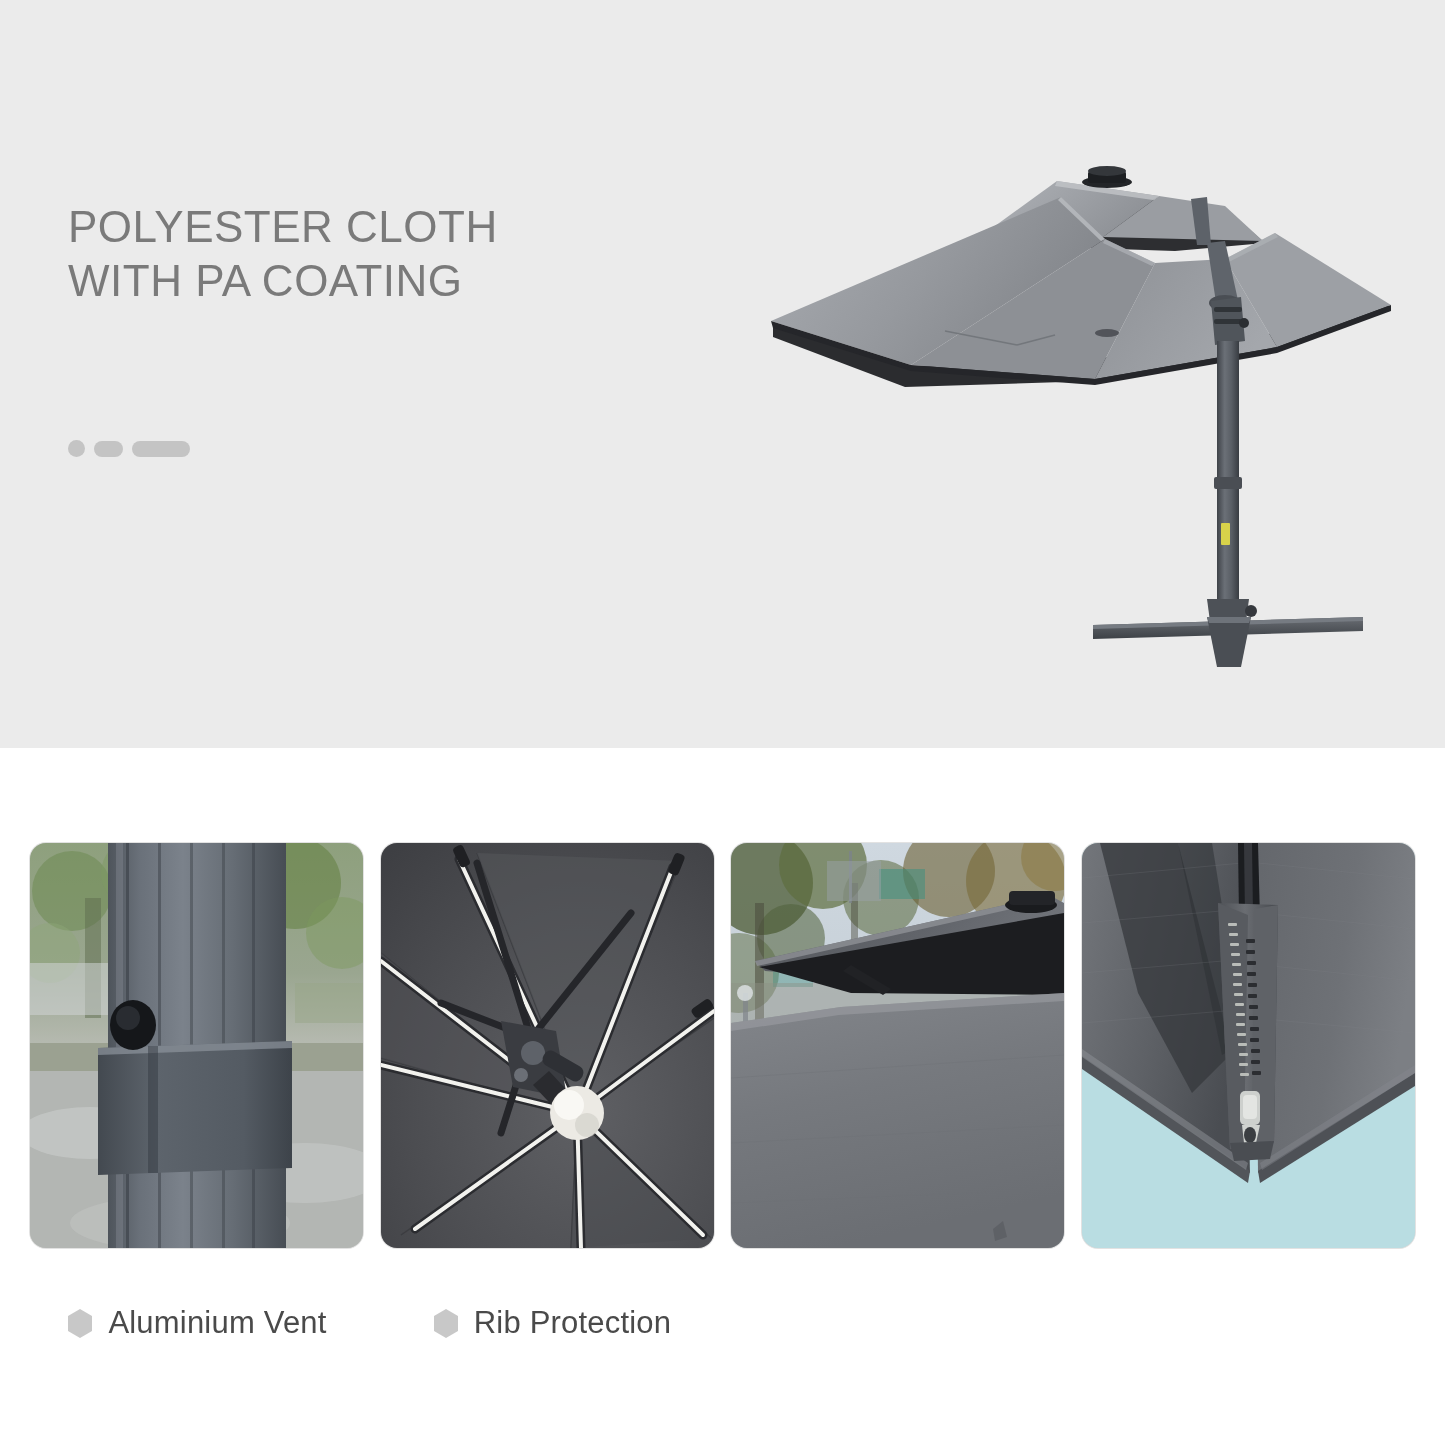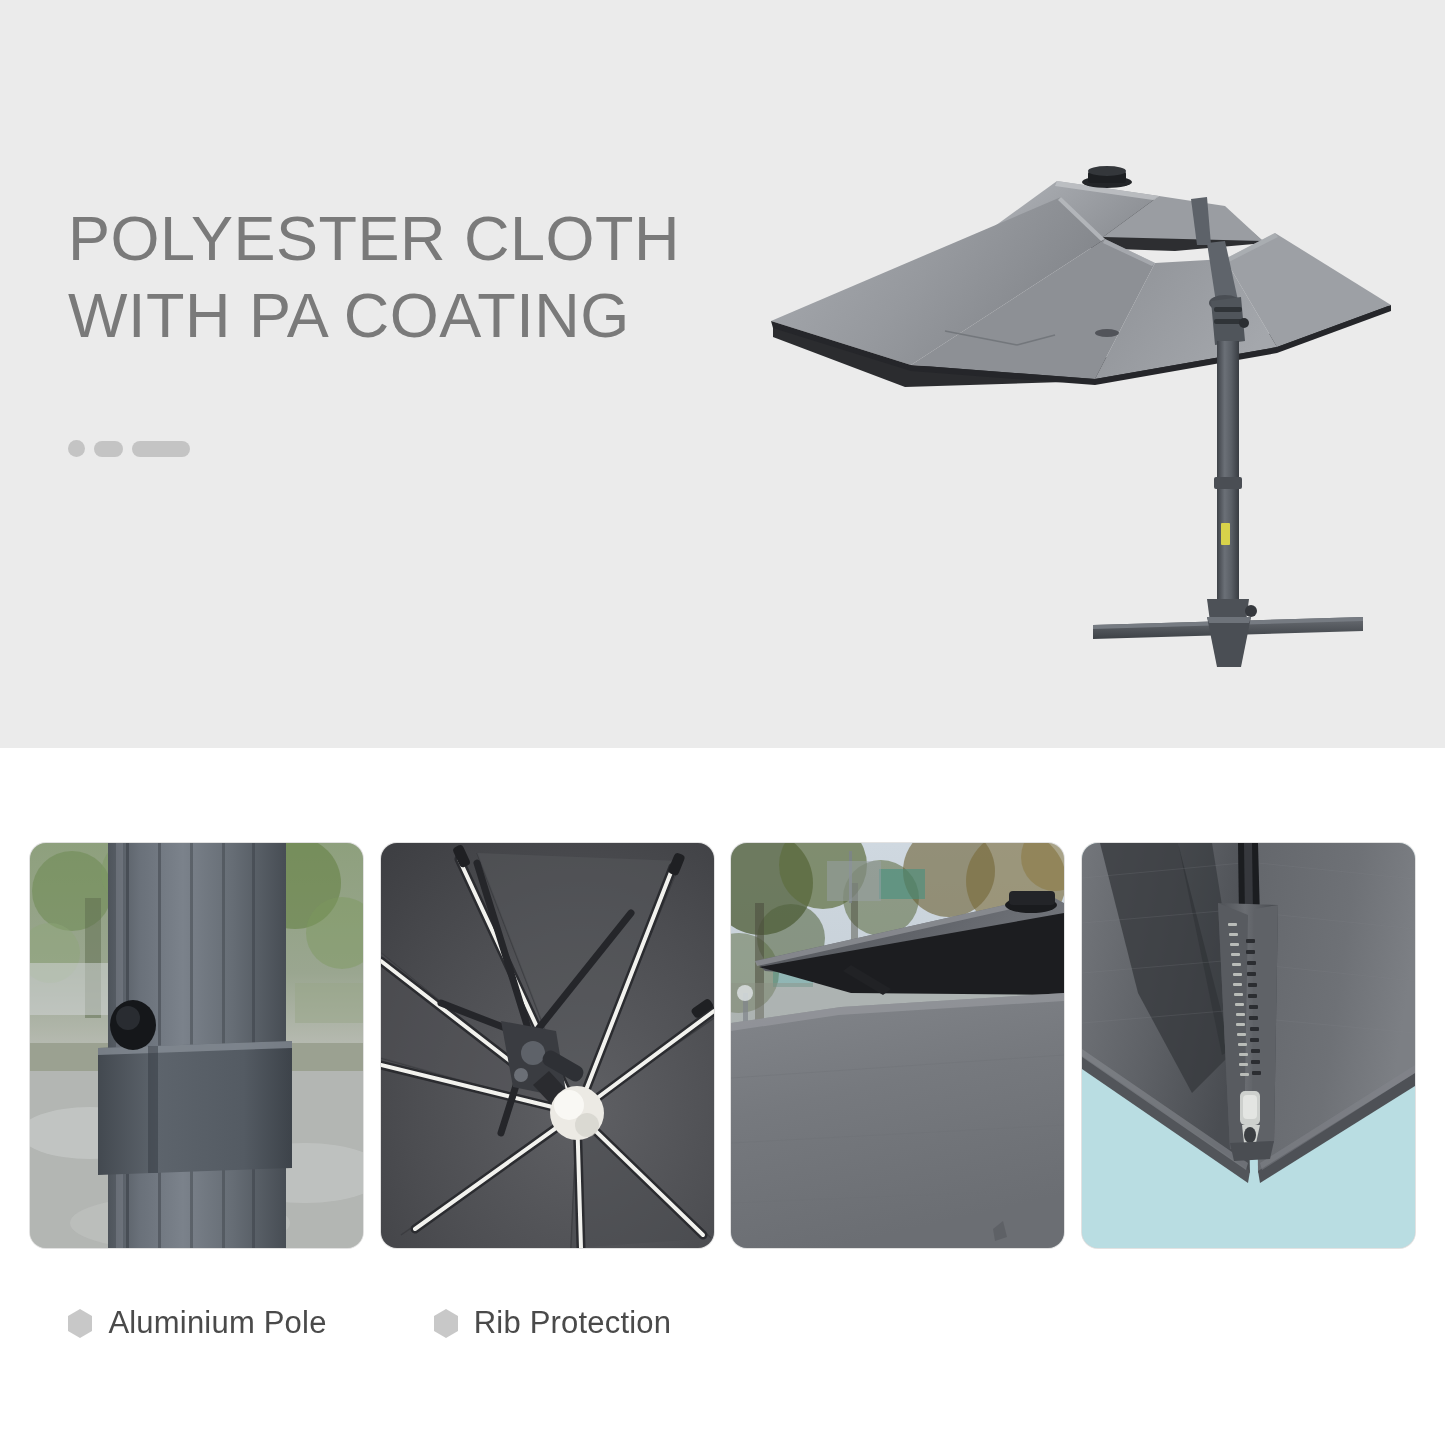--- a/index.html
+++ b/index.html
@@ -23,21 +23,21 @@
     width: 1445px;
     height: 748px;
     background: #ebebeb;
     overflow: hidden;
   }
 
   .hero-title {
     position: absolute;
     left: 68px;
     top: 200px;
-    font-size: 63px;
+    font-size: 44px;
     line-height: 1.22;
     font-weight: 400;
     letter-spacing: 0.5px;
     color: #7a7a7a;
     white-space: pre-line;
     font-family: "Liberation Sans", sans-serif;
   }
 
   .deco-row {
     position: absolute;
@@ -546,21 +546,21 @@
     </svg>
   </div>
 </div>
 
 <div class="label-row">
 
   <div class="label-cell">
     <svg class="hexagon" viewBox="0 0 28 31">
       <polygon points="14,1 26,8 26,23 14,30 2,23 2,8" fill="#c8c8c8"></polygon>
     </svg>
-    <span class="label-text">Aluminium Pole</span>
+    <span class="label-text">Aluminium Vent</span>
   </div>
 
 
 
   <div class="label-cell">
     <svg class="hexagon" viewBox="0 0 28 31">
       <polygon points="14,1 26,8 26,23 14,30 2,23 2,8" fill="#c8c8c8"></polygon>
     </svg>
     <span class="label-text">Rib Protection</span>
   </div>

